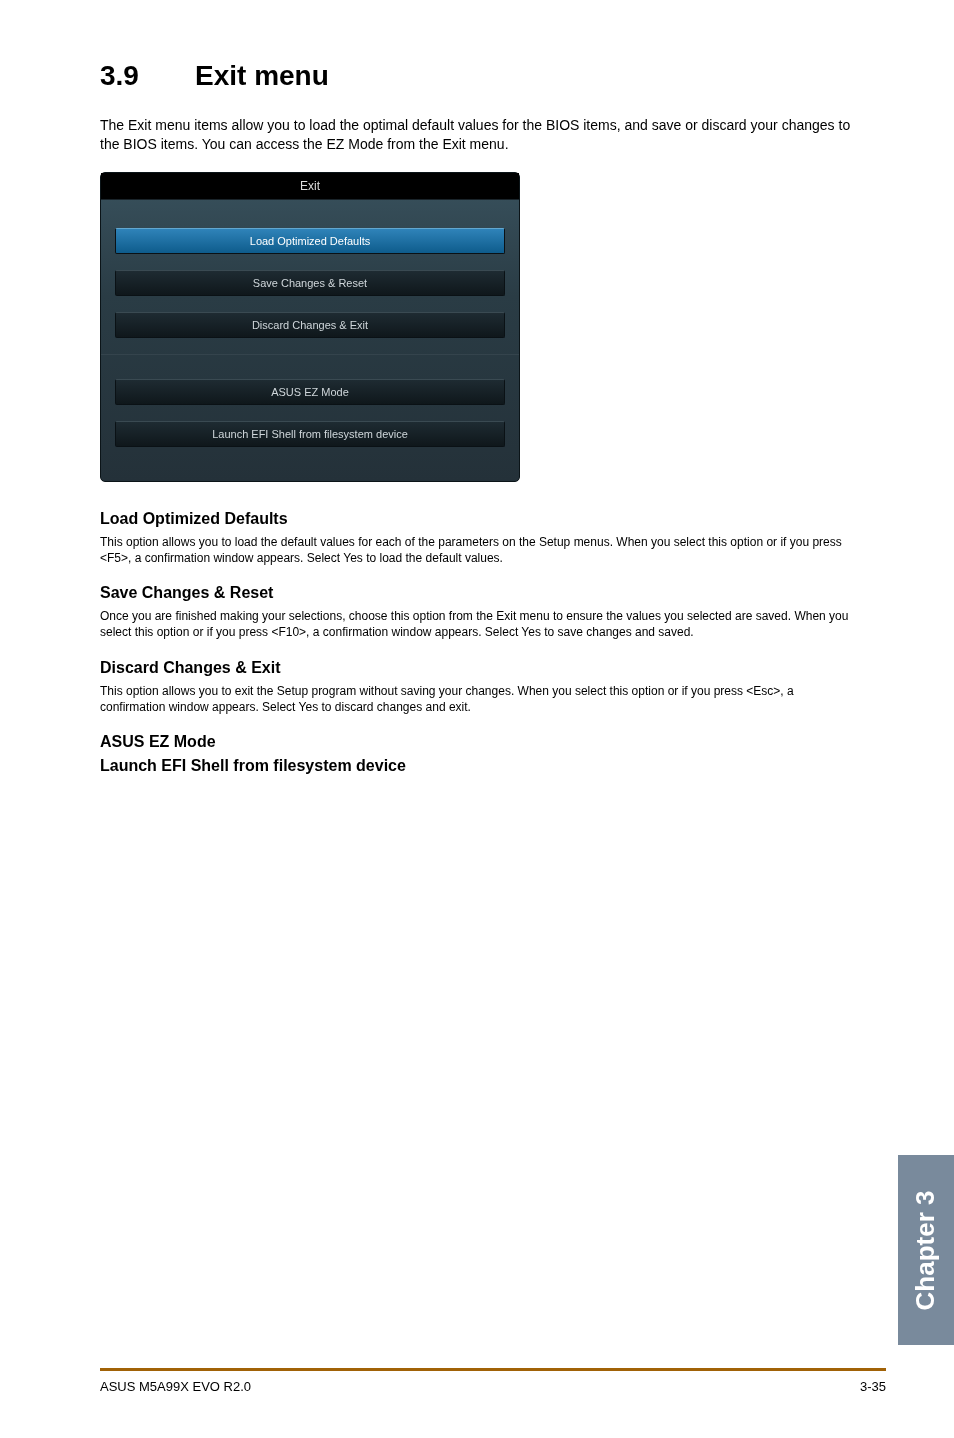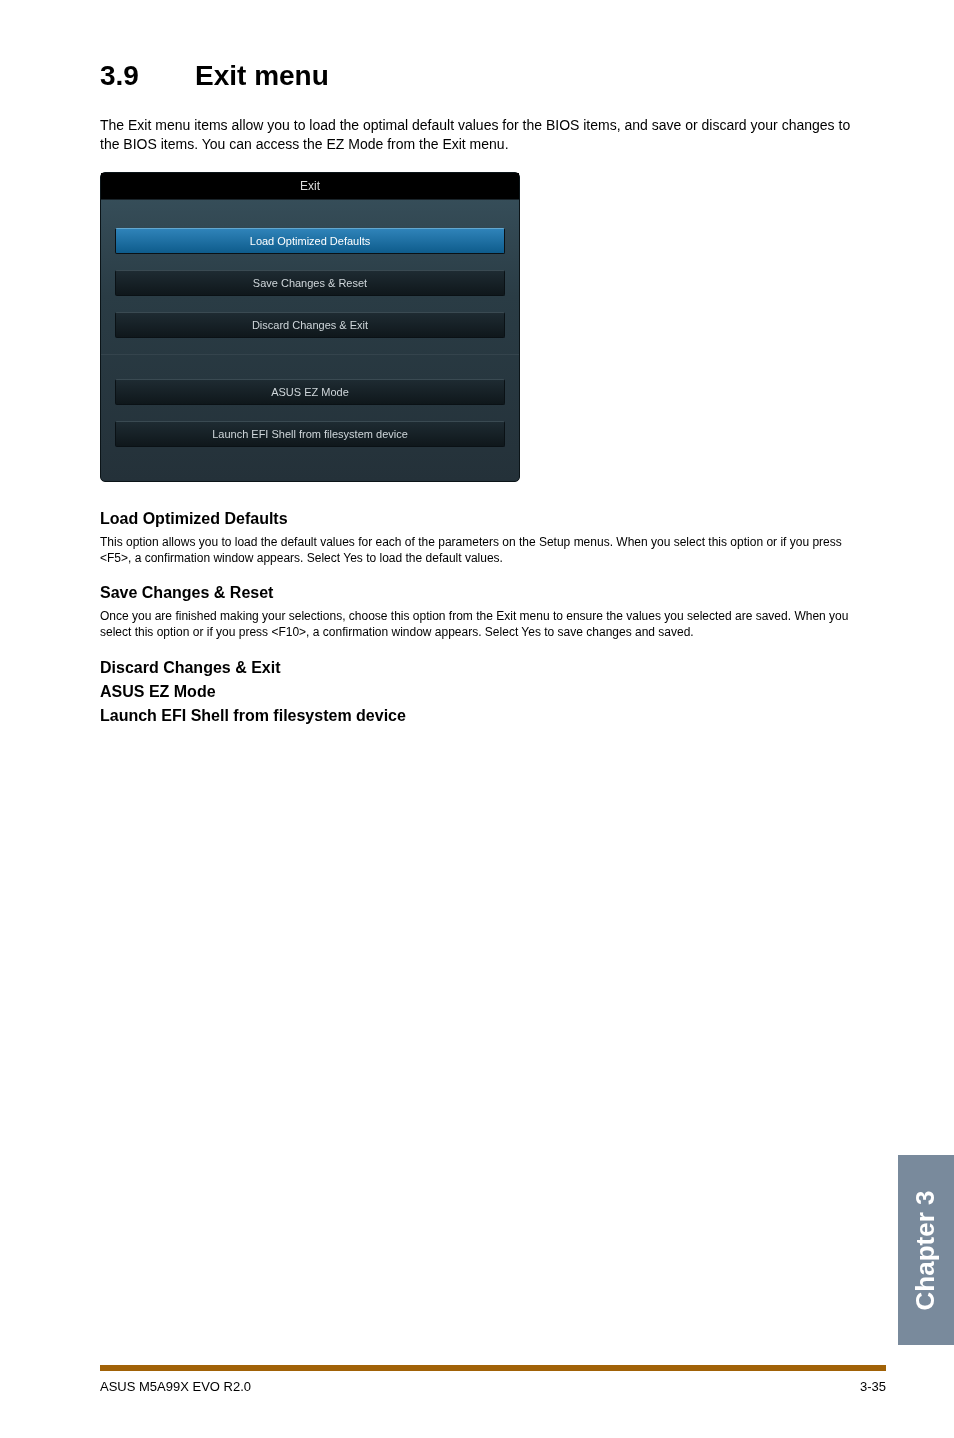--- a/index.html
+++ b/index.html
@@ -97,21 +97,21 @@
     transform: rotate(-90deg);
     white-space: nowrap;
   }
 
   
   .footer {
     position: absolute;
     left: 100px;
     right: 68px;
     bottom: 44px;
-    border-top: 6px solid #a16207;
+    border-top: 3px solid #a16207;
     padding-top: 8px;
     font-size: 13px;
     display: flex;
     justify-content: space-between;
   }
 </style>
 </head>
 <body>
 
 <div class="page">
@@ -133,20 +133,23 @@
 
   <div class="h2">Load Optimized Defaults</div>
   <div class="para">This option allows you to load the default values for each of the parameters on the Setup menus. When you select this option or if you press &lt;F5&gt;, a confirmation window appears. Select Yes to load the default values.</div>
 
   <div class="h2">Save Changes &amp; Reset</div>
   <div class="para">
     <span>Once you are finished making your selections, choose this option from the Exit menu to ensure the values you selected are saved. When you select this option or if you press &lt;F10&gt;, a confirmation window appears. Select </span><span class="bold">Yes</span><span> to save changes and saved.</span>
   </div>
 
   <div class="h2">Discard Changes &amp; Exit</div>
+  <div class="para">
+    <span>This option allows you to exit the Setup program without saving your changes. When you select this option or if you press &lt;Esc&gt;, a confirmation window appears. Select </span><span class="bold">Yes</span><span> to discard changes and exit.</span>
+  </div>
 
   <div class="h2">ASUS EZ Mode</div>
 
   <div class="h2">Launch EFI Shell from filesystem device</div>
 </div>
 
 <div class="side-tab">
   <span>Chapter 3</span>
 </div>
 

